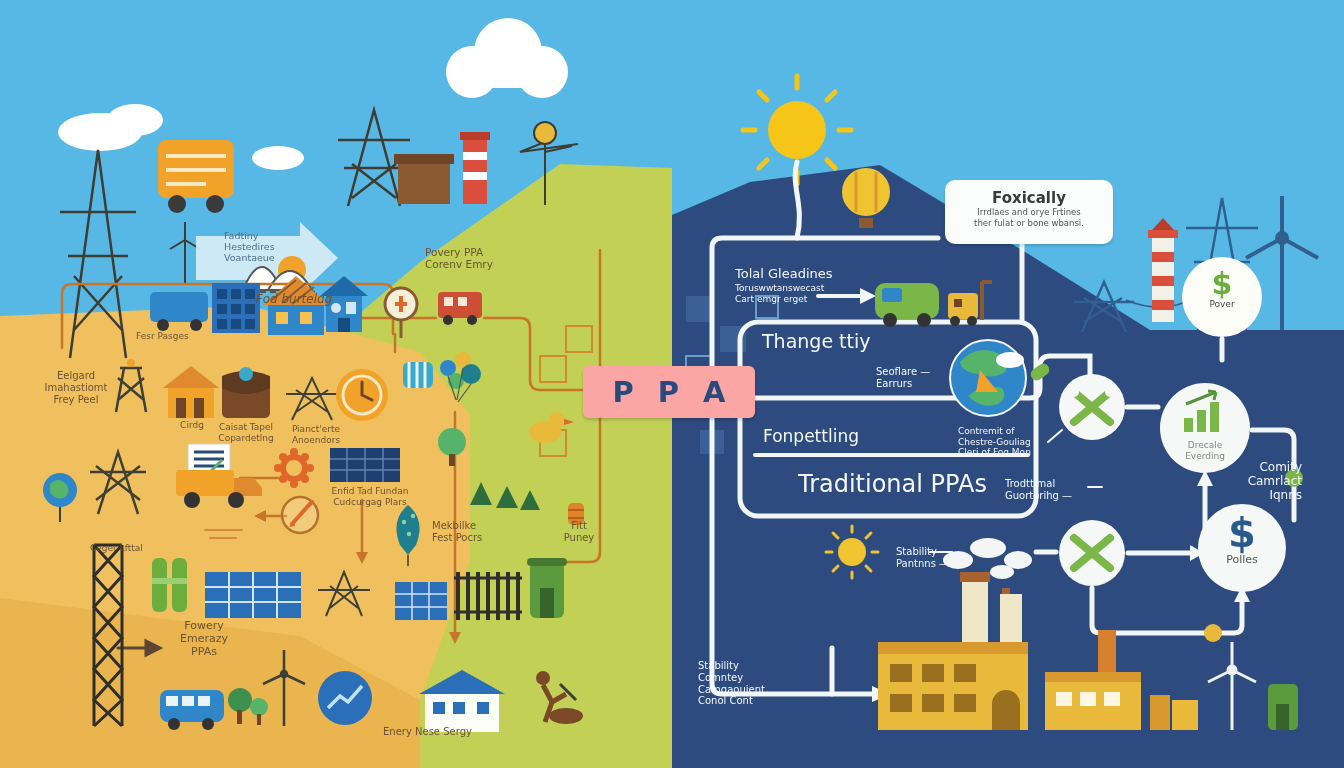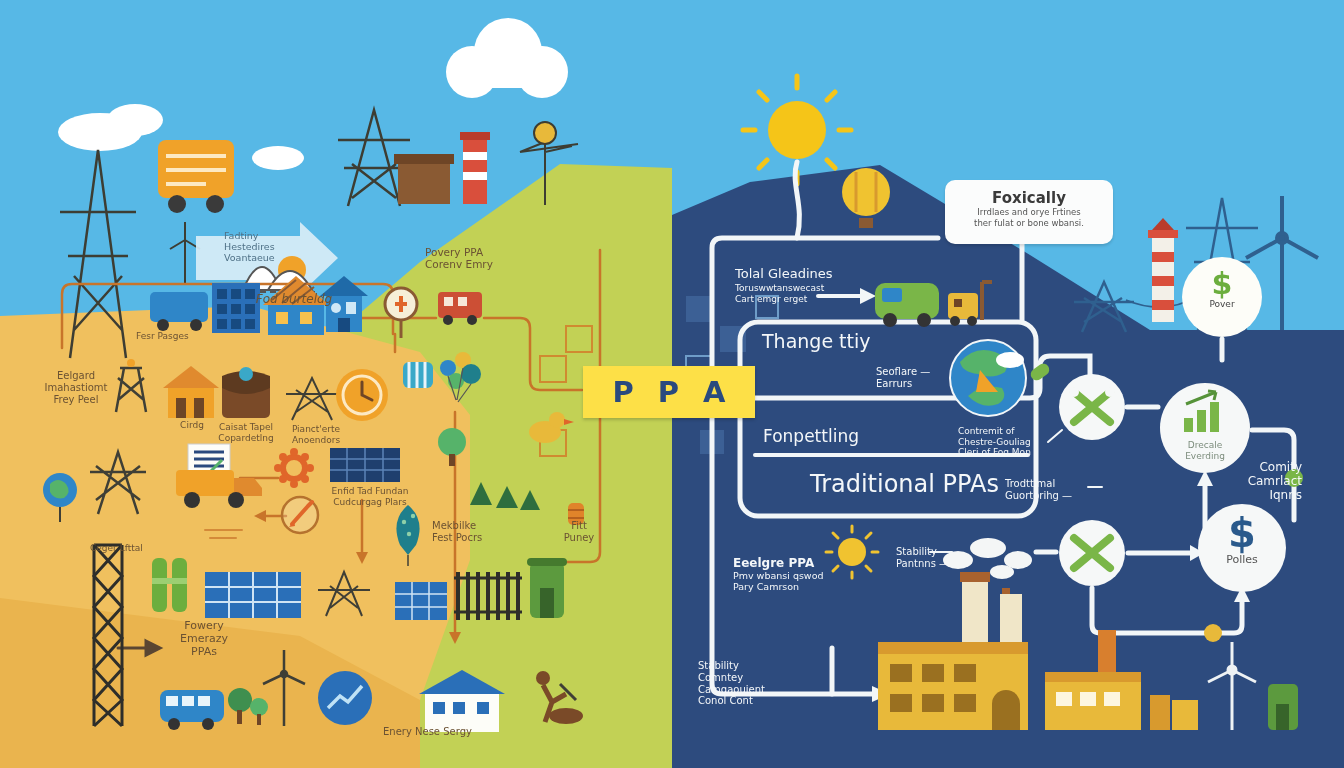--- a/index.html
+++ b/index.html
@@ -11,22 +11,22 @@
   .sky-ink{color:#4e7086;}
   .white{color:#f4f7f9;}
   .center{text-align:center;}
   .bold{font-weight:normal;}
   .firstbig::first-line{font-weight:bold;font-size:12px;}
   .fox{position:absolute;left:945px;top:180px;width:168px;height:64px;background:#fbfcfc;
     border-radius:10px;padding:9px 8px;box-sizing:border-box;text-align:center;
     box-shadow:0 2px 3px rgba(0,0,0,.15);}
   .fox .t{font-size:15px;font-weight:bold;color:#3a3a3a;}
   .fox .b{font-size:8.5px;color:#555;line-height:1.3;white-space:pre-line;}
-  .ppa-box{position:absolute;left:583px;top:366px;width:172px;height:52px;background:#fde047;
-    border-radius:0;display:flex;align-items:center;justify-content:center;
+  .ppa-box{position:absolute;left:583px;top:366px;width:172px;height:52px;background:#fca5a5;
+    border-radius:6px;display:flex;align-items:center;justify-content:center;
     font-weight:bold;font-size:29px;letter-spacing:7px;text-indent:7px;color:#2a4a7e;
     box-shadow:0 2px 3px rgba(0,0,0,.18);}
   .circle-lbl{position:absolute;text-align:center;line-height:1.05;}
   .dollar-navy{font-size:40px;font-weight:bold;color:#2a5a8c;}
   .dollar-green{font-size:30px;font-weight:bold;color:#6cae3e;}
   .sub{font-size:11px;color:#555;}
   .sub-s{font-size:9px;color:#444;}
   .drec{font-size:9px;color:#7d8d7d;}
 </style>
 </head>
@@ -522,31 +522,28 @@
 <div class="lbl white bold" style="left:735px;top:266px;width:160px;font-size:13px;">Tolal Gleadines</div>
 <div class="lbl white" style="left:735px;top:283px;width:160px;font-size:9px;">Toruswwtanswecast
 Cart emgr erget</div>
 <div class="lbl white bold" style="left:762px;top:330px;font-size:19px;">Thange ttiy</div>
 <div class="lbl white" style="left:876px;top:366px;width:76px;font-size:10px;">Seoflare —
 Earrurs</div>
 <div class="lbl white" style="left:958px;top:426px;width:120px;font-size:9px;">Contremit of
 Chestre-Gouliag
 Cleri of Fog Mon</div>
 <div class="lbl white bold" style="left:763px;top:426px;font-size:17px;">Fonpettling</div>
-<div class="lbl white bold" style="left:798px;top:470px;font-size:24px;margin-left:12px;">Traditional PPAs</div>
+<div class="lbl white bold" style="left:798px;top:470px;font-size:24px;">Traditional PPAs</div>
 <div class="lbl white" style="left:1005px;top:472px;width:100px;font-size:10px;margin-top:6px;">Trodttimal
 Guortorihg —</div>
 <div class="lbl drec center" style="left:1176px;top:440px;width:58px;">Drecale
 Everding</div>
 <div class="lbl white center" style="left:1226px;top:460px;width:76px;font-size:12px;text-align:right;">Comity
 Camrlact
 Iqnns</div>
-<div class="lbl white firstbig" style="left:733px;top:556px;width:150px;font-size:9.5px;">Eeelgre PPA
-Pmv wbansi qswod
-Pary Camrson</div>
 <div class="lbl white" style="left:896px;top:546px;width:76px;font-size:10px;">Stability
 Pantnns —</div>
 <div class="lbl white" style="left:698px;top:660px;width:92px;font-size:10px;">Stability
 Comntey
 Camqaouient
 Conol Cont</div>
 
 <div class="circle-lbl" style="left:1198px;top:512px;width:88px;">
   <div class="dollar-navy">$</div>
   <div class="sub">Polles</div>

